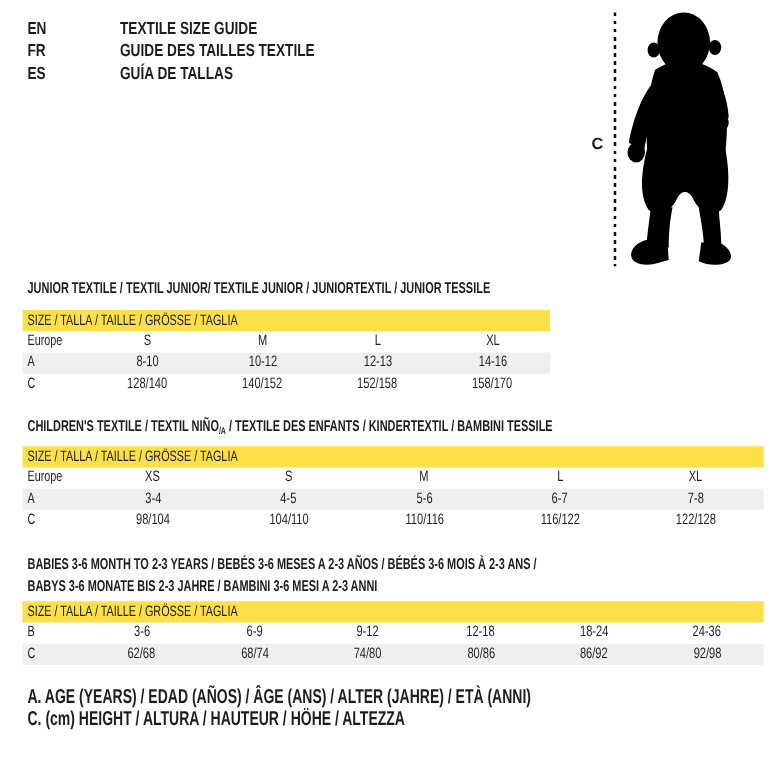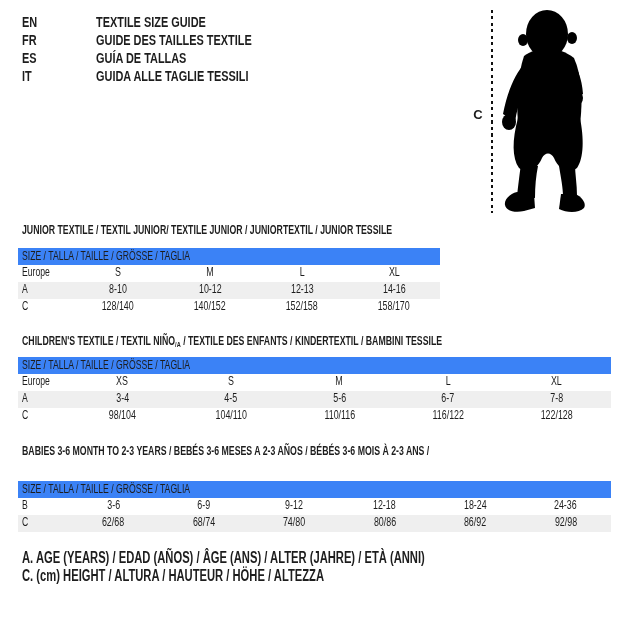--- a/index.html
+++ b/index.html
@@ -24,21 +24,21 @@
     background:repeating-linear-gradient(to bottom,#111 0 3px,transparent 3px 6.5px);}
   .measure-label{left:470px;top:107px;width:16px;text-align:center;font-size:13px;font-weight:700;}
   .silhouette{left:497px;top:6px;}
 
   
   .sec-title{font-size:12.5px;font-weight:700;line-height:18px;}
   .sub-a{font-size:8px;vertical-align:-2px;letter-spacing:0;}
 
   
   .sizetable{left:18px;}
-  .t-head{height:17px;line-height:17px;background:#3b82f6;padding-left:4px;font-size:12px;}
+  .t-head{height:17px;line-height:17px;background:#fde047;padding-left:4px;font-size:12px;}
   .trow{display:flex;height:17px;align-items:flex-start;font-size:12px;}
   .trow.alt{background:#efefef;}
   .rlabel{flex:none;padding-left:4px;}
   .t1 .rlabel{width:50px;}
   .t2 .rlabel{width:46px;}
   .t3 .rlabel{width:46px;}
   .tcell{flex:1;display:flex;justify-content:center;align-items:center;}
 
   
   .footnotes{left:22px;top:549px;font-size:16px;font-weight:700;line-height:18px;}
@@ -51,24 +51,20 @@
     <span class="lang-code"><span class="condG">EN</span></span>
     <span class="condG">TEXTILE SIZE GUIDE</span>
   </div>
   <div class="lang-row">
     <span class="lang-code"><span class="condG">FR</span></span>
     <span class="condG">GUIDE DES TAILLES TEXTILE</span>
   </div>
   <div class="lang-row">
     <span class="lang-code"><span class="condG">ES</span></span>
     <span class="condG">GUÍA DE TALLAS</span>
-  </div>
-  <div class="lang-row">
-    <span class="lang-code"><span class="condG">IT</span></span>
-    <span class="condG">GUIDA ALLE TAGLIE TESSILI</span>
   </div>
 </div>
 
 <div class="abs measure-line"></div>
 <div class="abs measure-label">C</div>
 <svg class="abs silhouette" width="118" height="210" viewBox="0 0 118 210">
   <g fill="#000000">
     <ellipse cx="50" cy="28" rx="21" ry="24"></ellipse>
     <ellipse cx="26" cy="34" rx="5" ry="6"></ellipse>
     <ellipse cx="75" cy="32" rx="5" ry="6"></ellipse>
@@ -197,20 +193,21 @@
         <span class="condC">116/122</span>
       </span>
     <span class="tcell">
         <span class="condC">122/128</span>
       </span>
   </div>
 </div>
 
 <div class="abs sec-title" style="left:22px;top:442px;text-decoration:underline;">
   <div><span class="condT">BABIES 3-6 MONTH TO 2-3 YEARS / BEBÉS 3-6 MESES A 2-3 AÑOS / BÉBÉS 3-6 MOIS À 2-3 ANS /</span></div>
+  <div><span class="condT">BABYS 3-6 MONATE BIS 2-3 JAHRE / BAMBINI 3-6 MESI A 2-3 ANNI</span></div>
 </div>
 <div class="abs sizetable t3" style="top:481px;width:593px;">
   <div class="t-head">
     <span class="condL">SIZE / TALLA / TAILLE / GRÖSSE / TAGLIA</span>
   </div>
   <div class="trow">
     <span class="rlabel"><span class="condL">B</span></span>
     <span class="tcell">
         <span class="condC">3-6</span>
       </span>

